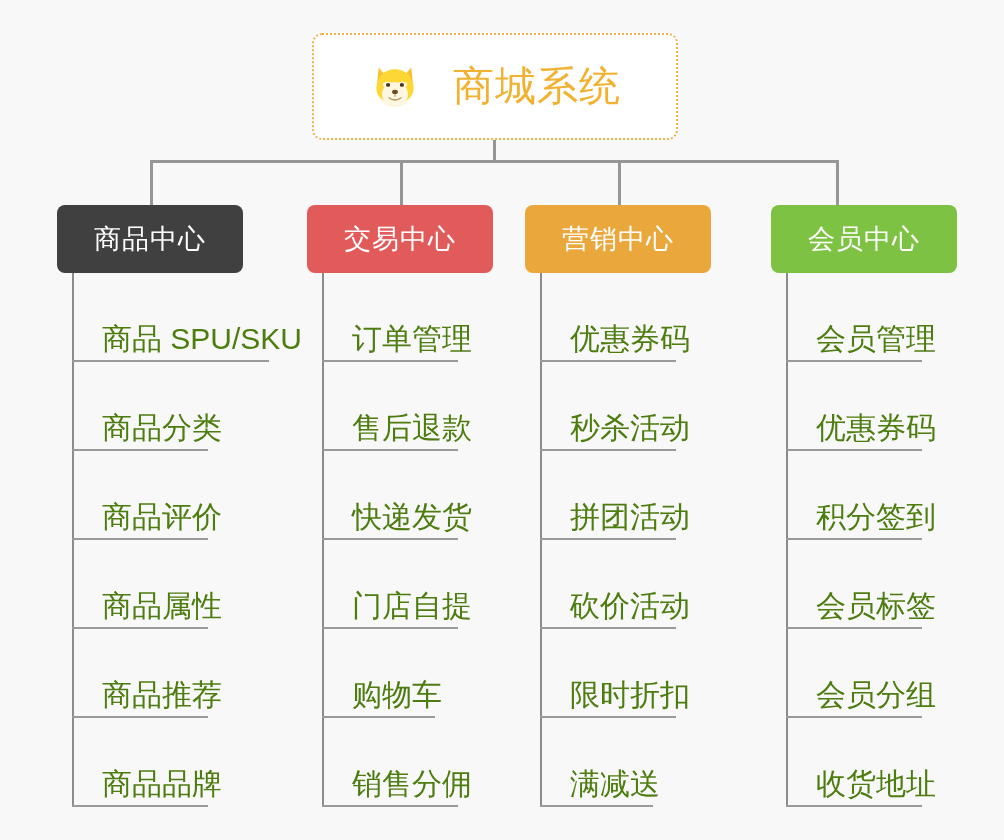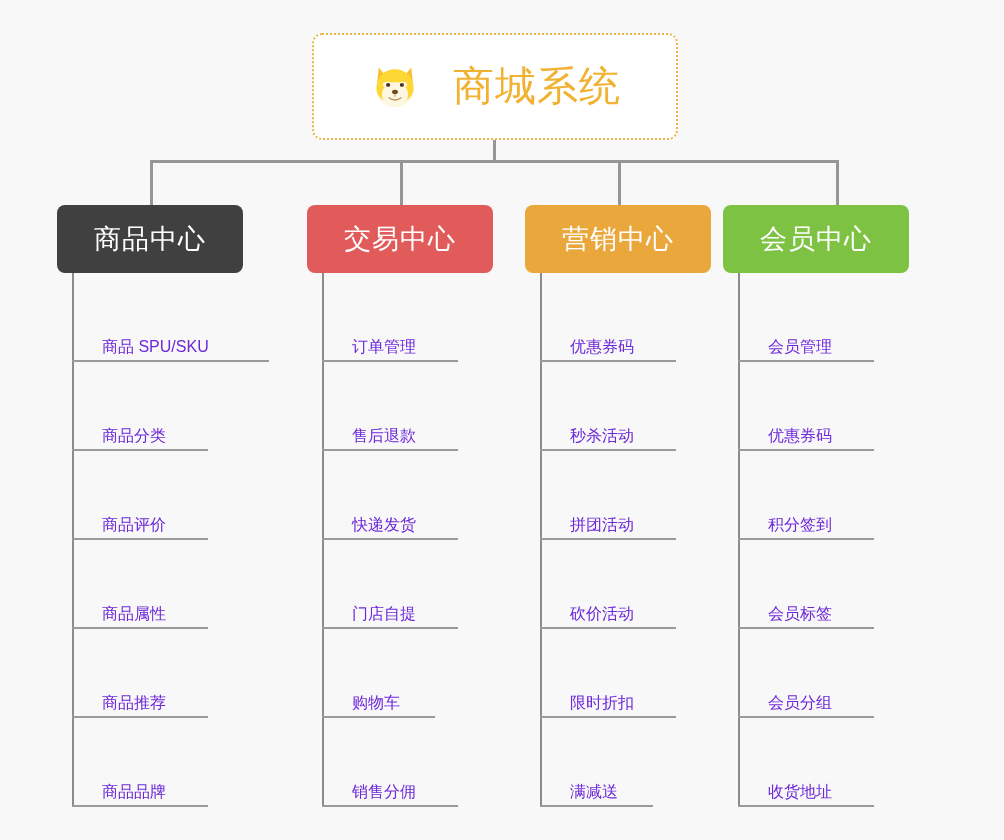--- a/index.html
+++ b/index.html
@@ -67,21 +67,21 @@
 
   
   .column {
     position: absolute;
     top: 205px;
     width: 186px;
   }
   .col-1 { left: 57px; }
   .col-2 { left: 307px; }
   .col-3 { left: 525px; }
-  .col-4 { left: 723px; }
+  .col-4 { left: 771px; }
 
   .cat-header {
     height: 68px;
     box-sizing: border-box;
     border-radius: 8px;
     display: flex;
     align-items: center;
     justify-content: center;
     color: #ffffff;
     font-size: 27px;
@@ -107,23 +107,23 @@
     height: 89px;
     box-sizing: border-box;
     display: flex;
     align-items: flex-end;
     padding-left: 15px;
   }
   .item-label {
     position: relative;
     display: inline-block;
     padding: 0 14px 6px 30px;
-    font-size: 16px;
+    font-size: 30px;
     line-height: 1.15;
-    color: #6d28d9;
+    color: #4d7c0f;
     white-space: nowrap;
   }
   .item-rule {
     position: absolute;
     left: 15px;
     bottom: 0;
     height: 2px;
     background: #9a9a9a;
   }
 </style>

